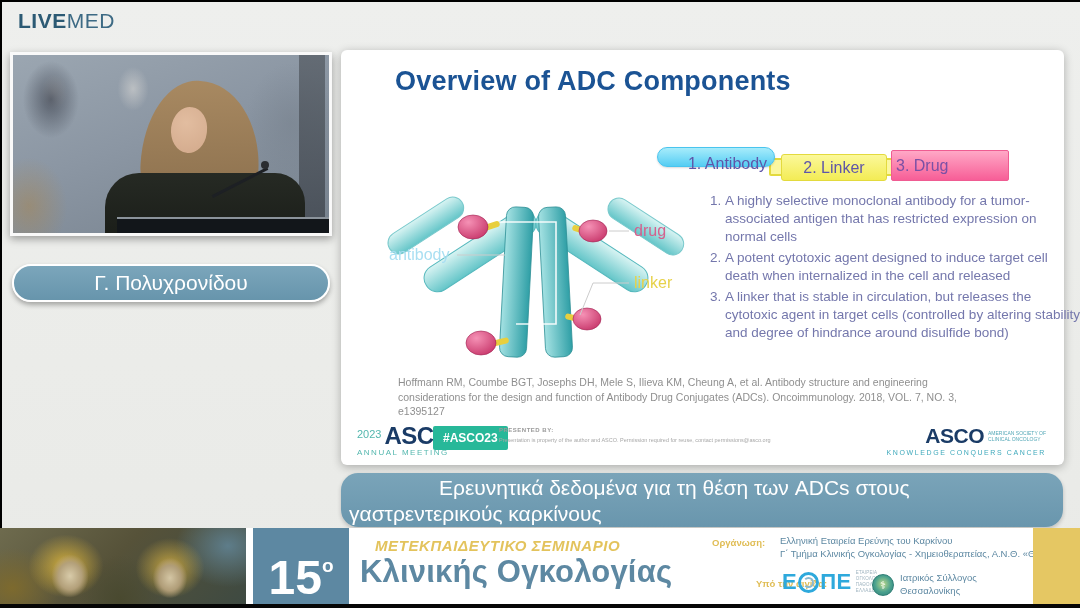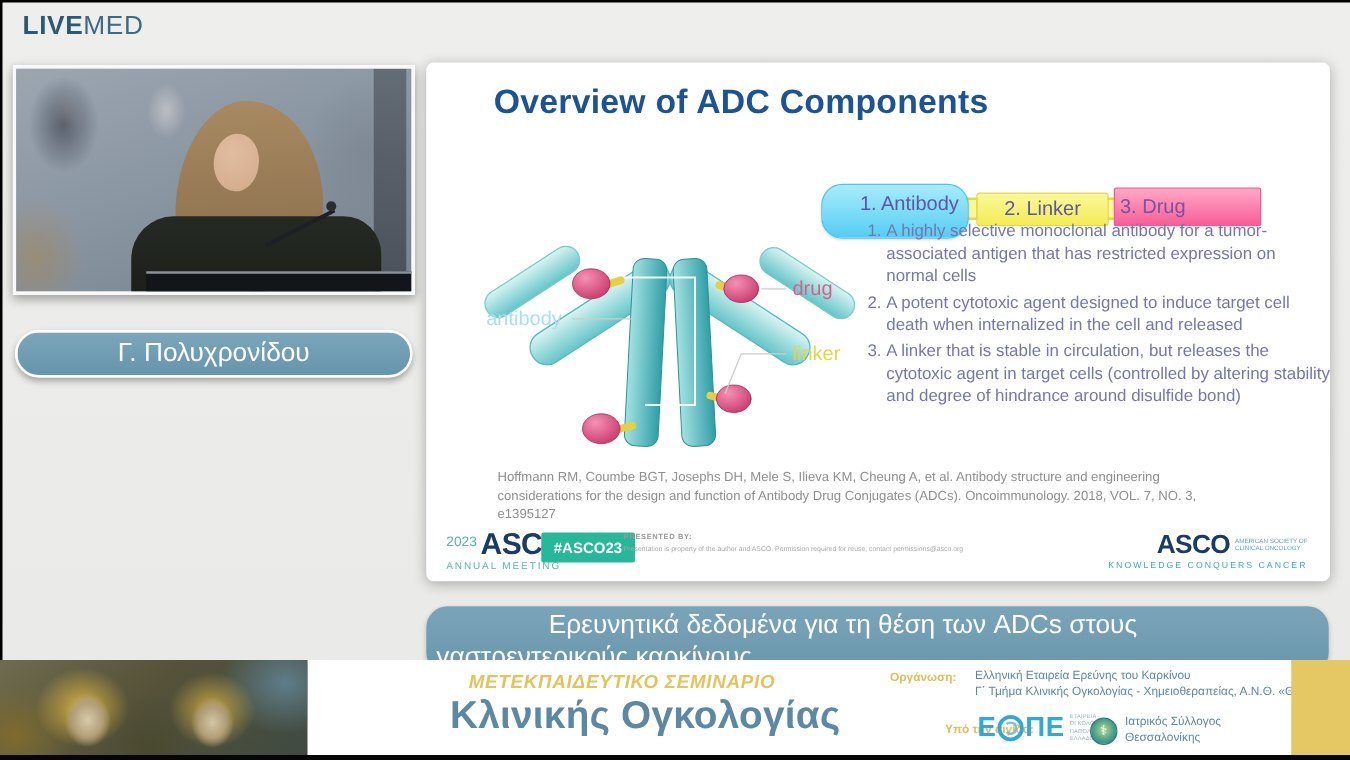--- a/index.html
+++ b/index.html
@@ -61,35 +61,35 @@
 
   
   .slide{
     position:absolute;left:341px;top:50px;width:723px;height:415px;
     background:#fff;border-radius:6px;box-shadow:0 2px 10px rgba(0,0,0,.28);
   }
   .slide-title{position:absolute;left:54px;top:16px;font-size:27px;font-weight:bold;color:#1b5394;letter-spacing:.2px;}
 
   
   .cbox{position:absolute;font-size:16px;color:#5f55a8;box-sizing:border-box;}
-  .cbox-antibody{left:316px;top:97px;width:118px;height:44px;line-height:32px;text-align:center;
+  .cbox-antibody{left:316px;top:97px;width:118px;height:20px;line-height:32px;text-align:center;
     background:linear-gradient(180deg,#a7ecfb 0%,#55cdf3 100%);
     border:1px solid #49c4ee;border-radius:17px;box-shadow:0 1px 2px rgba(0,0,0,.15);padding-left:23px;}
   .cbox-linker{left:440px;top:104px;width:106px;height:27px;line-height:25px;text-align:center;
     background:linear-gradient(180deg,#fbf89a 0%,#f3ec55 100%);
     border:1px solid #e3da3e;border-radius:3px;}
   .cbox-drug{left:550px;top:100px;width:118px;height:31px;line-height:29px;text-align:left;padding-left:4px;
     background:linear-gradient(180deg,#ffa8c6 0%,#f75e97 100%);
     border:1px solid #ef5c92;border-radius:2px;color:#7b50a5;}
   .ctab{position:absolute;width:10px;height:14px;background:#fbf7a0;border:2px solid #e3da3e;border-radius:2px;}
   .ctab1{left:428px;top:108px;}
   .ctab2{left:542px;top:108px;}
 
   
-  .points{position:absolute;left:346px;top:126px;width:356px;margin:0;padding:0 0 0 22px;
+  .points{position:absolute;left:346px;top:126px;width:356px;margin:16px;padding:0 0 0 22px;
     color:#7477ac;font-size:13.5px;line-height:1.33;}
   .points li{margin-bottom:3px;}
 
   
   .citation{position:absolute;left:57px;top:325px;width:562px;
     color:#8f8f8f;font-size:10.5px;line-height:1.4;}
 
   
   .asco-left{position:absolute;left:16px;top:372px;}
   .asco-left .yr{color:#54b7ae;font-size:11px;vertical-align:6px;margin-right:3px;}
@@ -105,21 +105,21 @@
   .asco-right .asco{color:#1a3b66;font-size:21px;font-weight:bold;letter-spacing:-.5px;}
   .asco-right .org{color:#54a8b7;font-size:5px;text-align:left;line-height:1.3;}
   .asco-right .tag{color:#3fa9bc;font-size:7px;letter-spacing:1.6px;margin-top:1px;}
   .pre{white-space:pre-line;}
 
   
   .banner{
     position:absolute;left:341px;top:473px;width:722px;height:54px;box-sizing:border-box;
     background:linear-gradient(180deg,#7aa4b9,#6996ad);border-radius:17px;
     box-shadow:0 2px 4px rgba(0,0,0,.2);
-    color:#fff;font-size:21px;line-height:26px;padding:2px 8px 0 8px;margin-top:12px;
+    color:#fff;font-size:21px;line-height:26px;padding:2px 8px 0 8px;
   }
   .banner .l1{text-indent:90px;}
 
   
   .bottom-bar{position:absolute;left:0;top:528px;width:1080px;height:76px;background:#fff;}
   .bar-art{position:absolute;left:0;top:0;width:246px;height:76px;
     background:
       radial-gradient(26px 30px at 70px 48px, #d8cba9 0%, #b3a07a 45%, transparent 72%),
       radial-gradient(24px 28px at 170px 50px, #d4c6a4 0%, #b09d78 45%, transparent 72%),
       radial-gradient(50px 42px at 66px 38px, rgba(232,190,60,.85), transparent 75%),
@@ -257,20 +257,23 @@
   </div>
 </div>
 
 <div class="banner">
   <div class="l1">Ερευνητικά δεδομένα για τη θέση των ADCs στους</div>
   <div class="l2">γαστρεντερικούς καρκίνους</div>
 </div>
 
 <div class="bottom-bar">
   <div class="bar-art"></div>
+  <div class="bar-num">
+    <span>15</span><sup>ο</sup>
+  </div>
   <div class="bar-type">ΜΕΤΕΚΠΑΙΔΕΥΤΙΚΟ ΣΕΜΙΝΑΡΙΟ</div>
   <div class="bar-title">Κλινικής Ογκολογίας</div>
 
   <div class="org-label">Οργάνωση:</div>
   <div class="org-lines">
     <div>Ελληνική Εταιρεία Ερεύνης του Καρκίνου</div>
     <div>Γ΄ Τμήμα Κλινικής Ογκολογίας - Χημειοθεραπείας, Α.Ν.Θ. «Θεαγένειο»</div>
   </div>
 
   <div class="ausp-label">Υπό την αιγίδα:</div>

